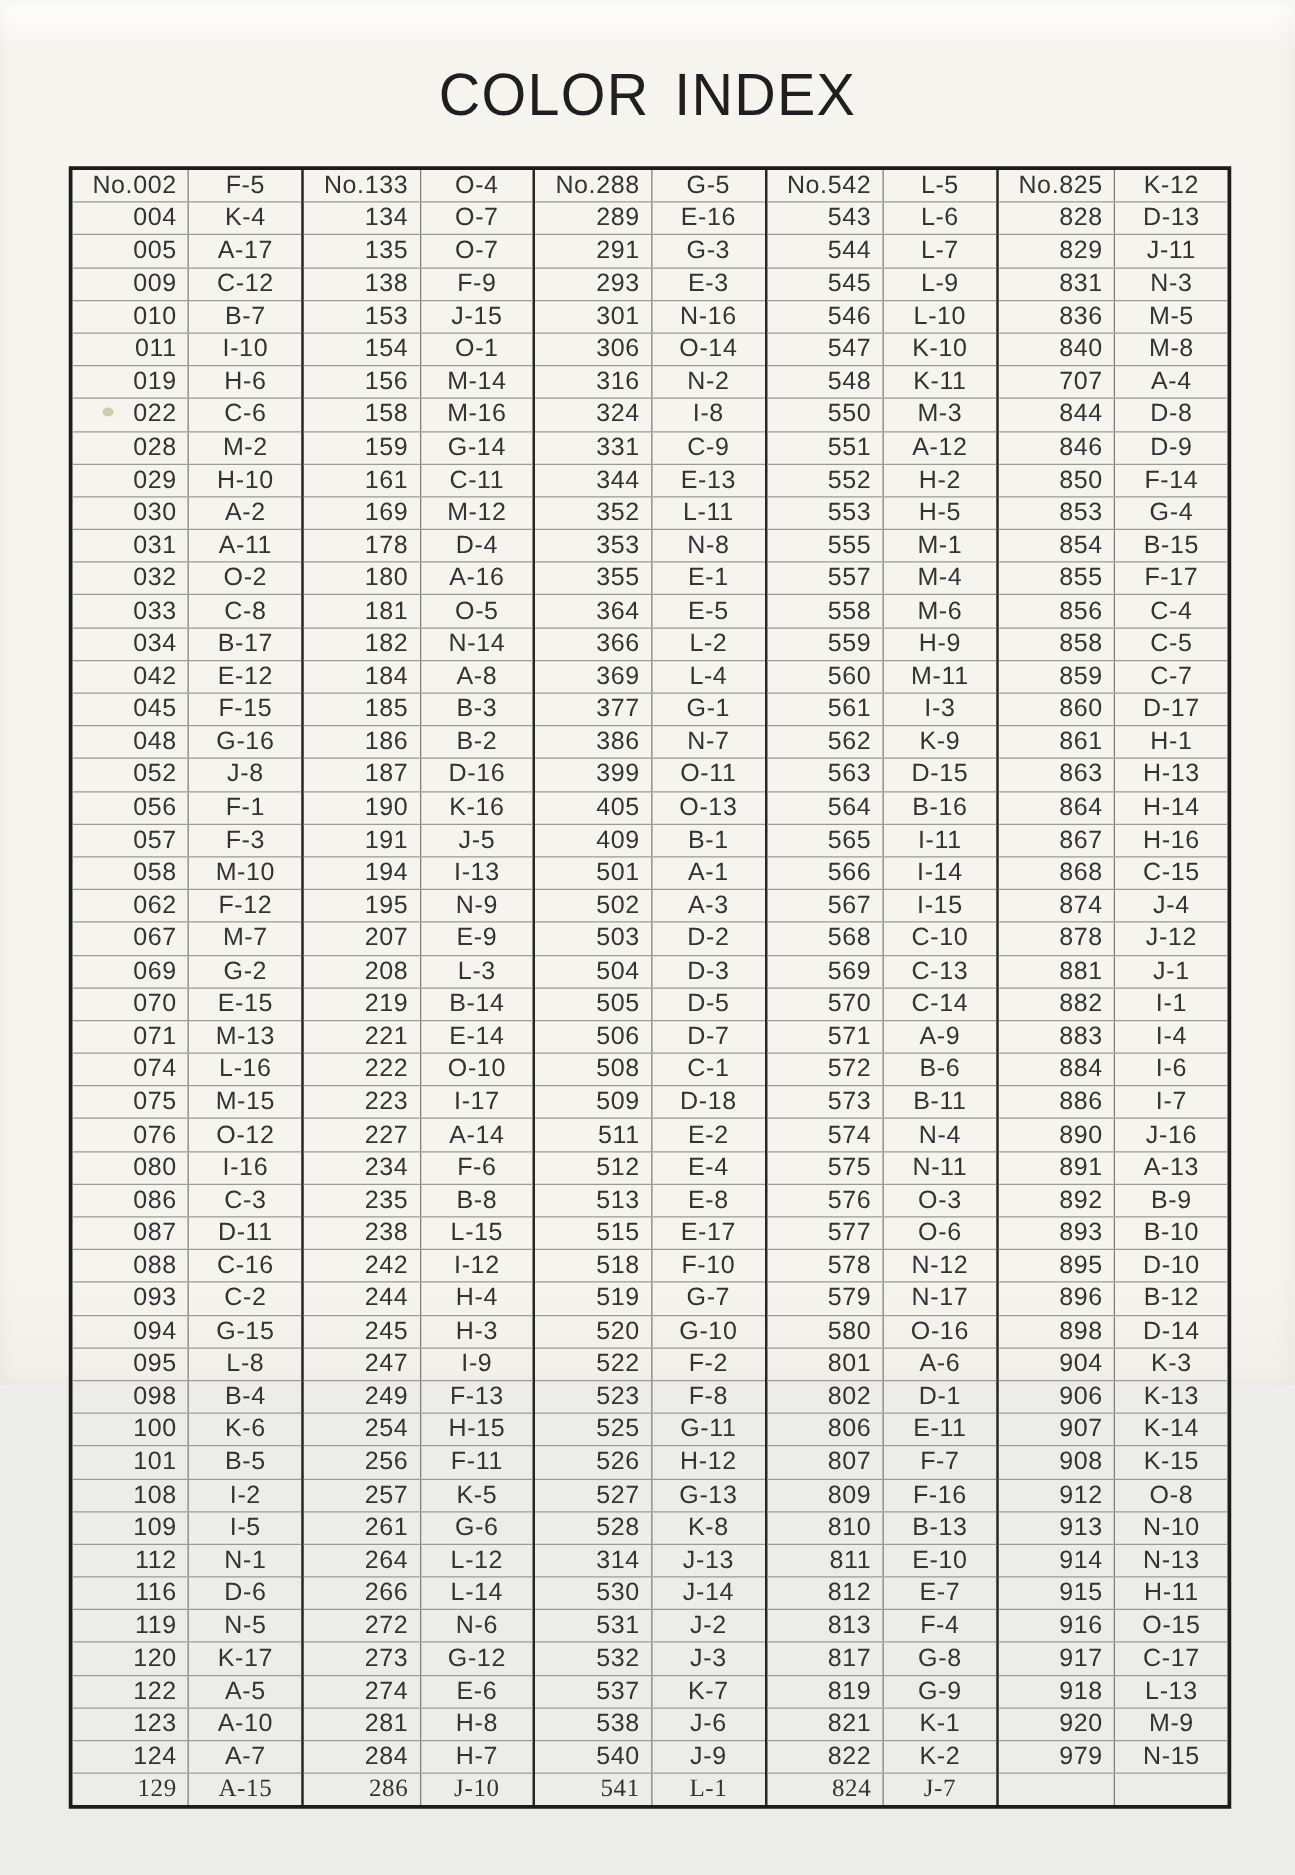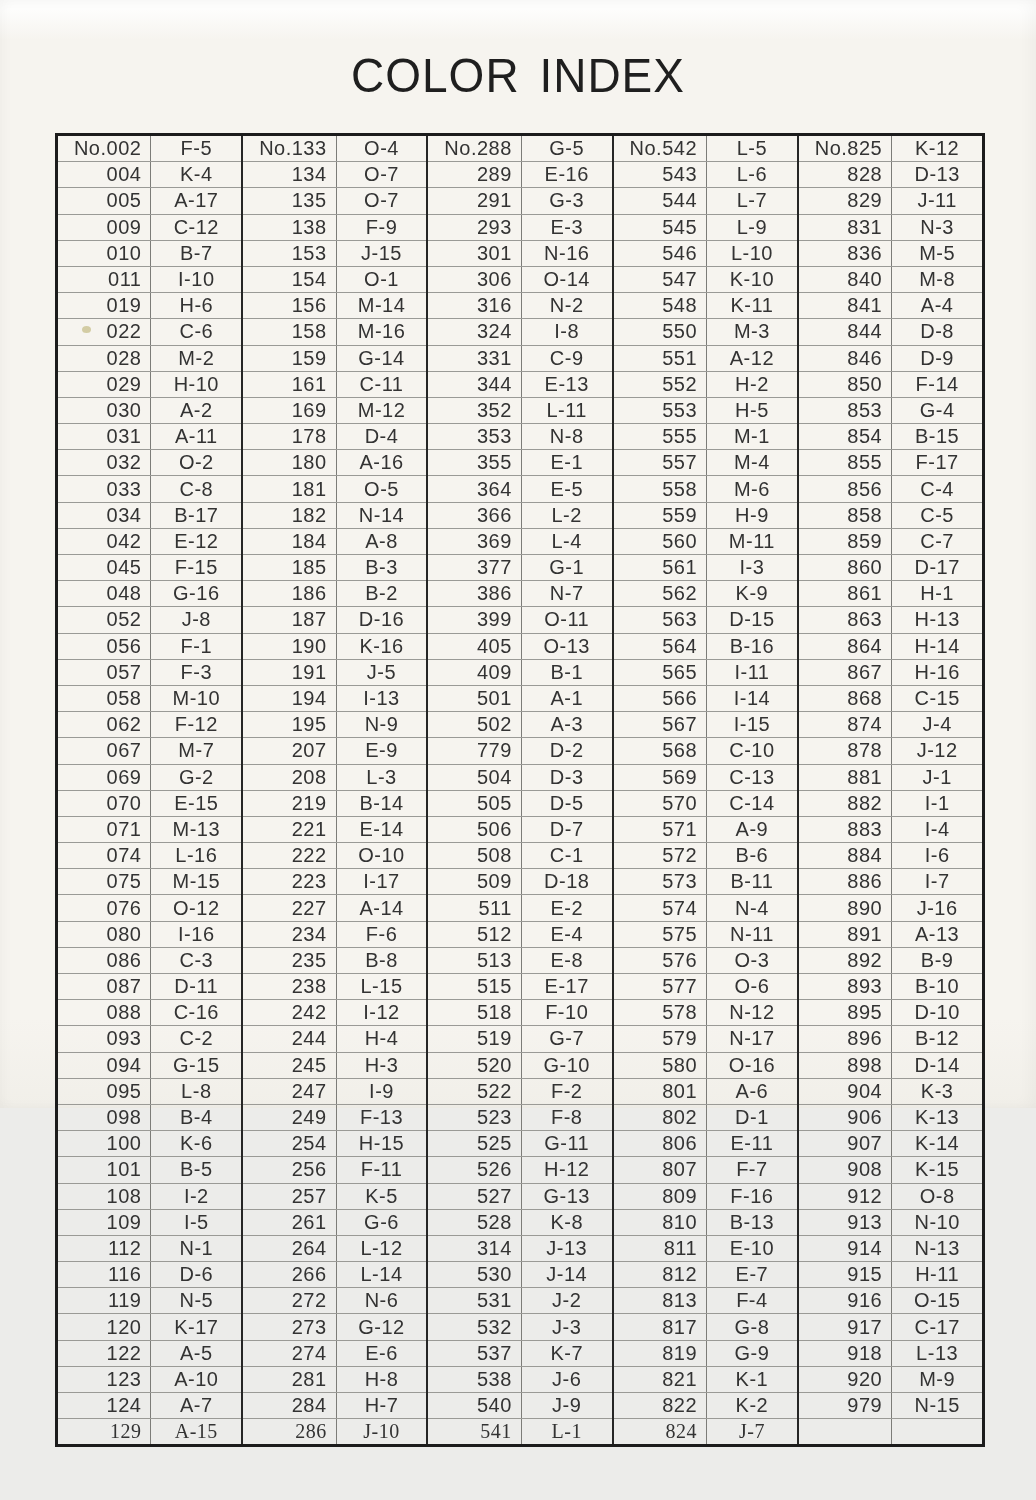--- a/index.html
+++ b/index.html
@@ -589,21 +589,21 @@
         </div>
         <div class="row">
           <div class="cell num">501</div>
           <div class="cell code">A-1</div>
         </div>
         <div class="row">
           <div class="cell num">502</div>
           <div class="cell code">A-3</div>
         </div>
         <div class="row">
-          <div class="cell num">779</div>
+          <div class="cell num">503</div>
           <div class="cell code">D-2</div>
         </div>
         <div class="row">
           <div class="cell num">504</div>
           <div class="cell code">D-3</div>
         </div>
         <div class="row">
           <div class="cell num">505</div>
           <div class="cell code">D-5</div>
         </div>
@@ -925,21 +925,21 @@
         </div>
         <div class="row">
           <div class="cell num">836</div>
           <div class="cell code">M-5</div>
         </div>
         <div class="row">
           <div class="cell num">840</div>
           <div class="cell code">M-8</div>
         </div>
         <div class="row">
-          <div class="cell num">841</div>
+          <div class="cell num">707</div>
           <div class="cell code">A-4</div>
         </div>
         <div class="row">
           <div class="cell num">844</div>
           <div class="cell code">D-8</div>
         </div>
         <div class="row">
           <div class="cell num">846</div>
           <div class="cell code">D-9</div>
         </div>

